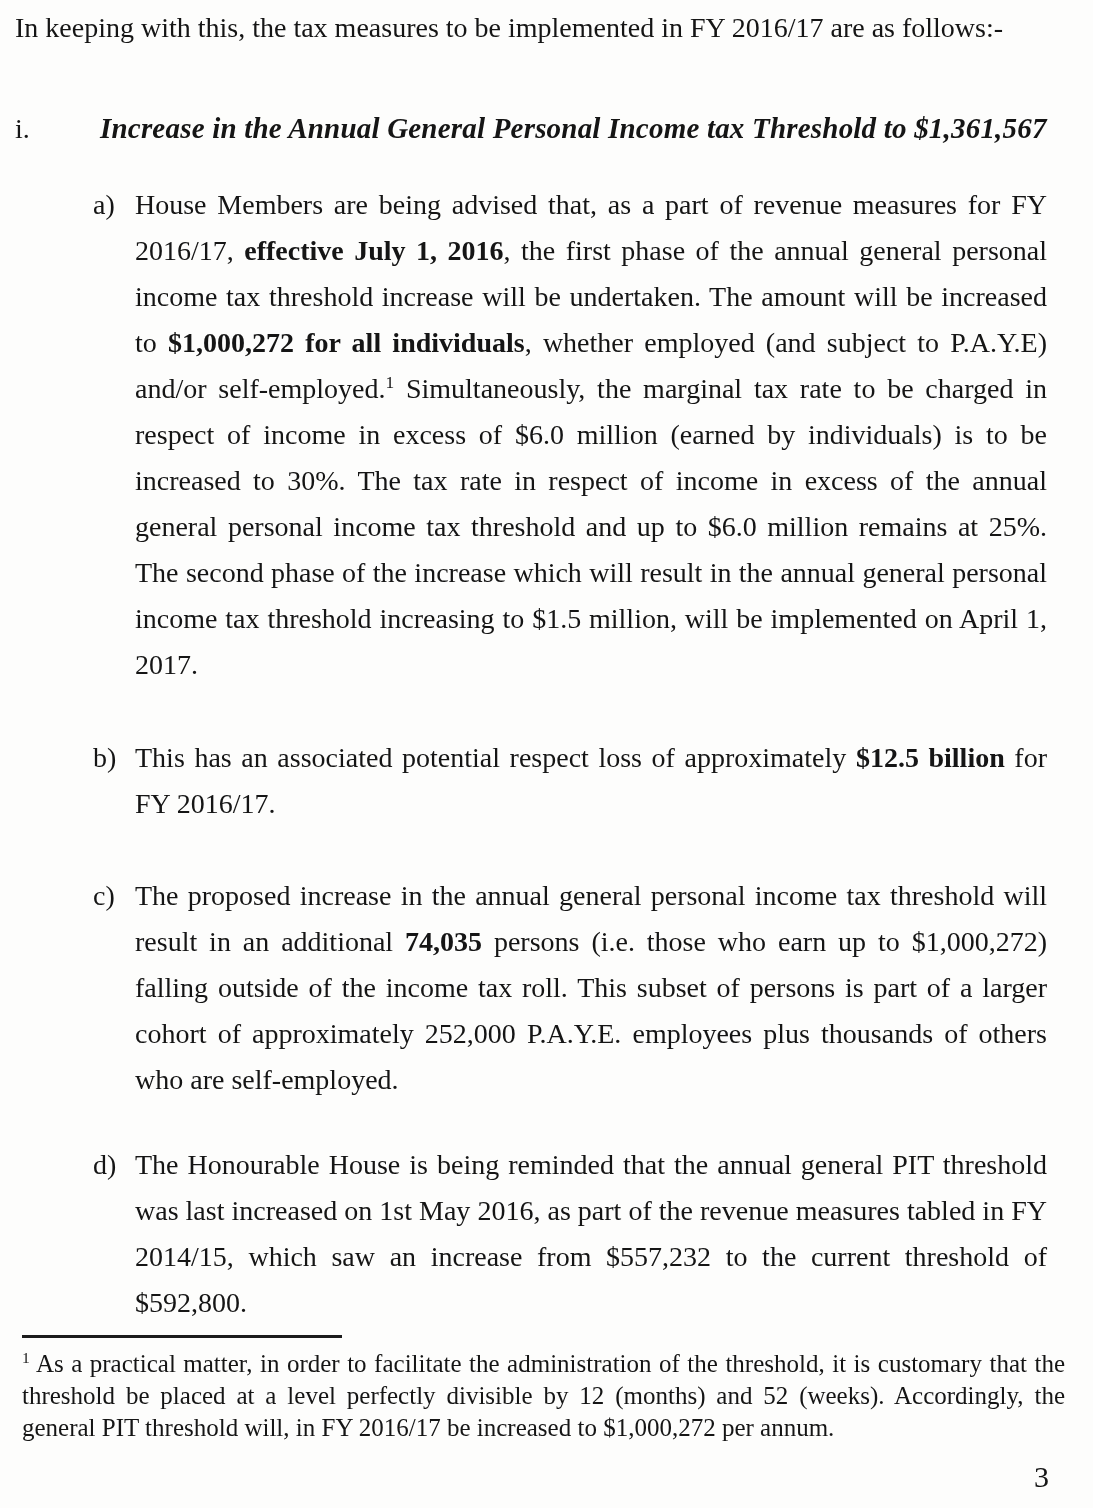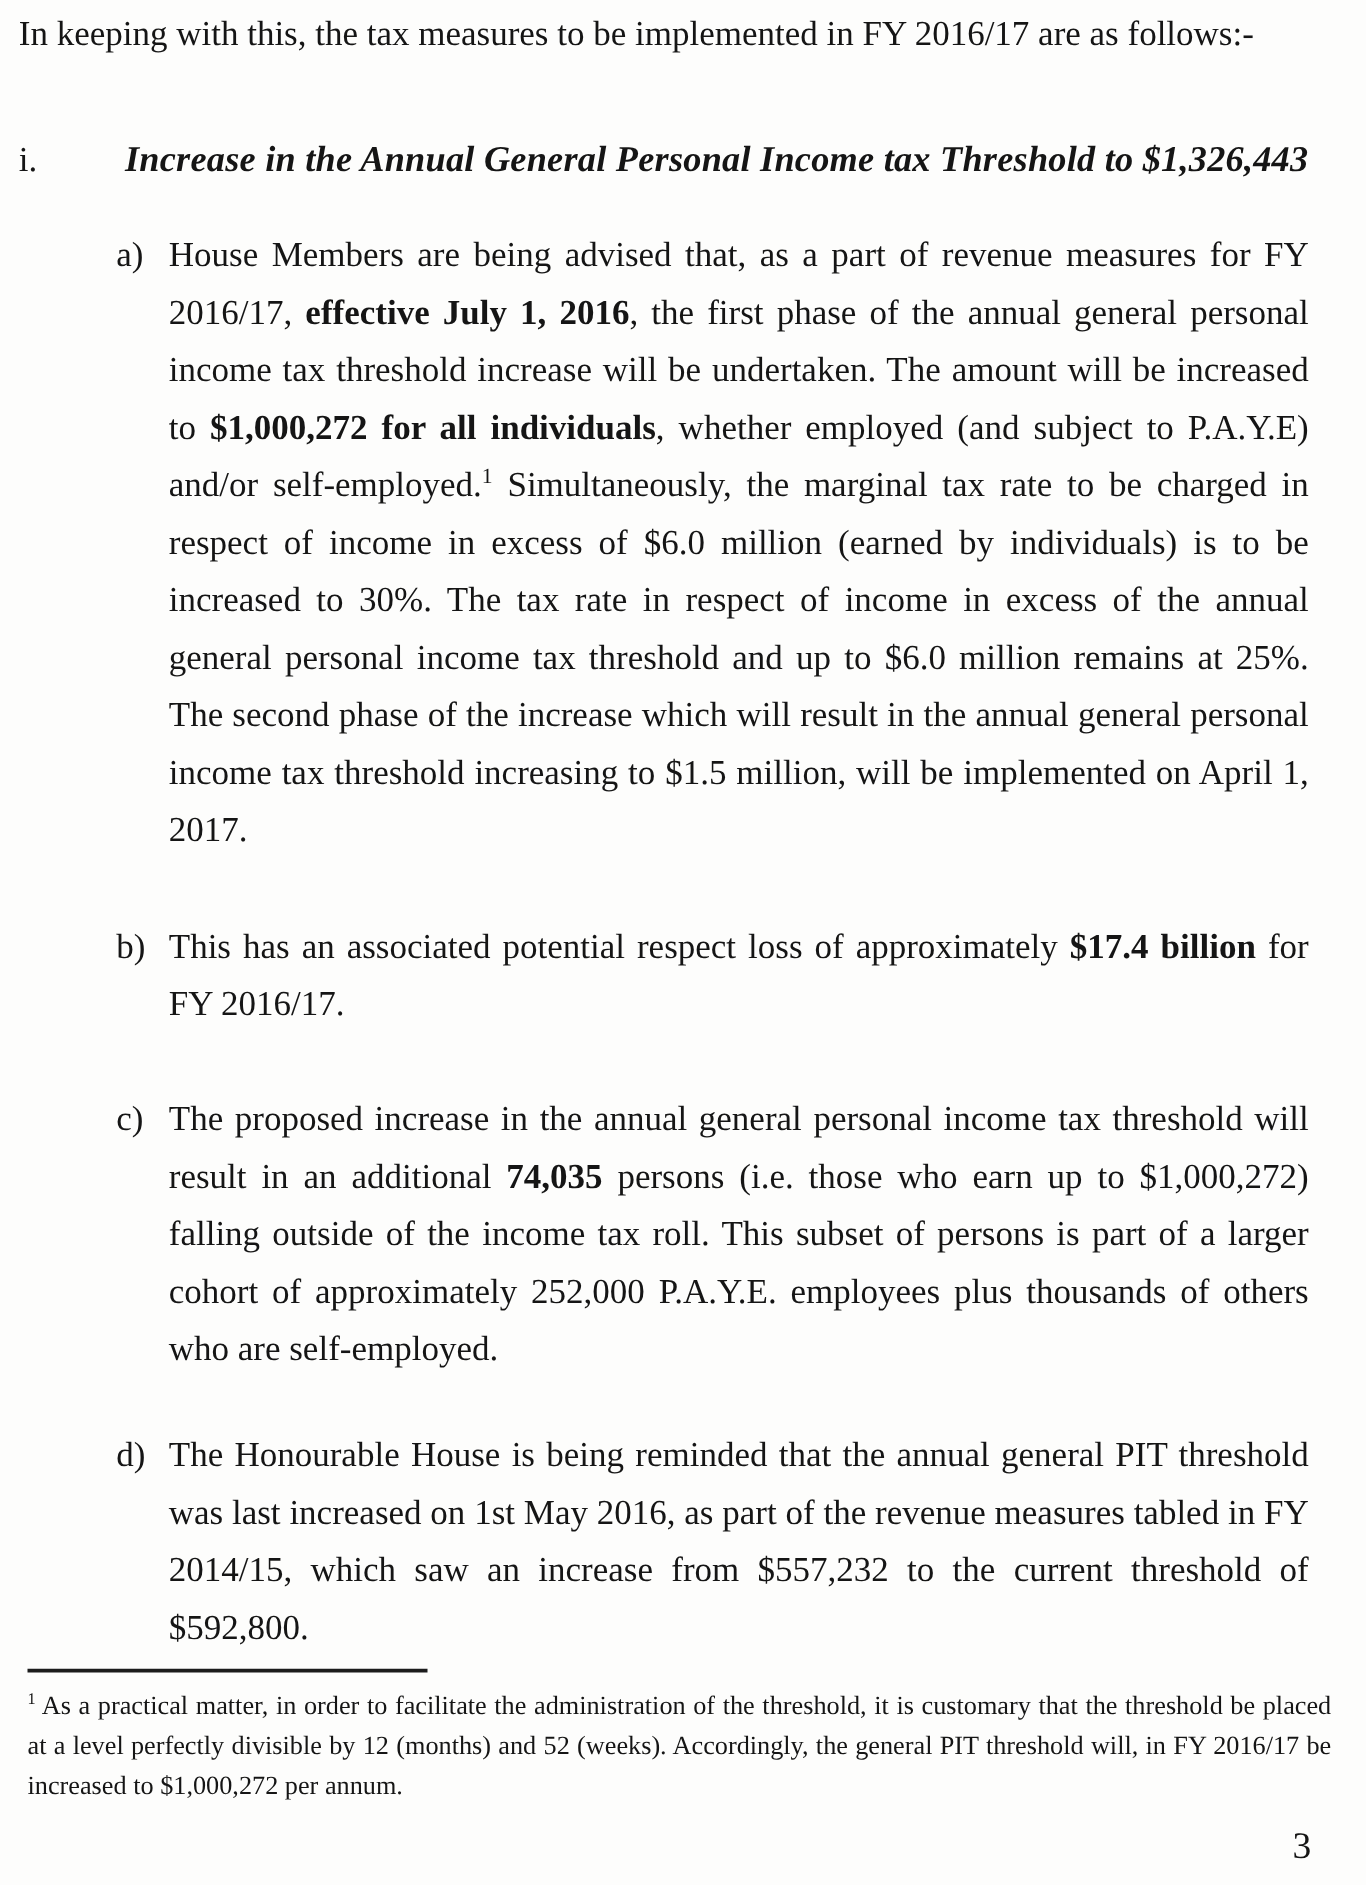--- a/index.html
+++ b/index.html
@@ -74,51 +74,51 @@
     width: 1043px;
   }
   .footnote-rule {
     width: 320px;
     height: 3px;
     background: #1c1c1c;
     margin-bottom: 10px;
   }
   .footnote-text {
     margin: 0;
-    font-size: 21px;
+    font-size: 25px;
     line-height: 32px;
     text-align: justify;
   }
   .page-number {
     position: absolute;
     right: 44px;
     bottom: 14px;
     font-size: 30px;
   }
 </style>
 </head>
 <body>
 
 <div class="page">
 
   <p class="intro">In keeping with this, the tax measures to be implemented in FY 2016/17 are as follows:-</p>
 
   <div class="section-heading">
     <span class="marker">i.</span>
-    <h2>Increase in the Annual General Personal Income tax Threshold to $1,326,443</h2>
+    <h2>Increase in the Annual General Personal Income tax Threshold to $1,361,567</h2>
   </div>
 
   <div class="item item-a">
     <span class="label">a)</span>
     <p class="body"><span>House Members are being advised that, as a part of revenue measures for FY 2016/17, </span><strong>effective July 1, 2016</strong><span>, the first phase of the annual general personal income tax threshold increase will be undertaken.  The amount will be increased to </span><strong>$1,000,272 for all individuals</strong><span>, whether employed (and subject to P.A.Y.E) and/or self-employed.</span><sup>1</sup><span> Simultaneously, the marginal tax rate to be charged in respect of income in excess of $6.0 million (earned by individuals) is to be increased to 30%. The tax rate in respect of income in excess of the annual general personal income tax threshold and up to $6.0 million remains at 25%.  The second phase  of the increase which  will result in the  annual general personal income tax threshold increasing to $1.5 million, will be implemented on April 1, 2017.</span></p>
   </div>
 
   <div class="item item-b">
     <span class="label">b)</span>
-    <p class="body"><span>This has an associated potential respect loss of approximately </span><strong>$17.4 billion</strong><span> for FY 2016/17.</span></p>
+    <p class="body"><span>This has an associated potential respect loss of approximately </span><strong>$12.5 billion</strong><span> for FY 2016/17.</span></p>
   </div>
 
   <div class="item item-c">
     <span class="label">c)</span>
     <p class="body"><span>The proposed increase in the annual general personal income tax threshold will result in an additional </span><strong>74,035</strong><span> persons (i.e. those who earn up to $1,000,272) falling outside of the income tax roll. This subset of persons is part of a larger cohort of approximately 252,000 P.A.Y.E. employees plus thousands of others who are self-employed.</span></p>
   </div>
 
   <div class="item item-d">
     <span class="label">d)</span>
     <p class="body"><span>The Honourable House is being reminded that the annual general PIT threshold was last increased on 1st May 2016, as part of the revenue measures tabled in FY 2014/15, which saw an increase from $557,232 to the current threshold of $592,800.</span></p>

